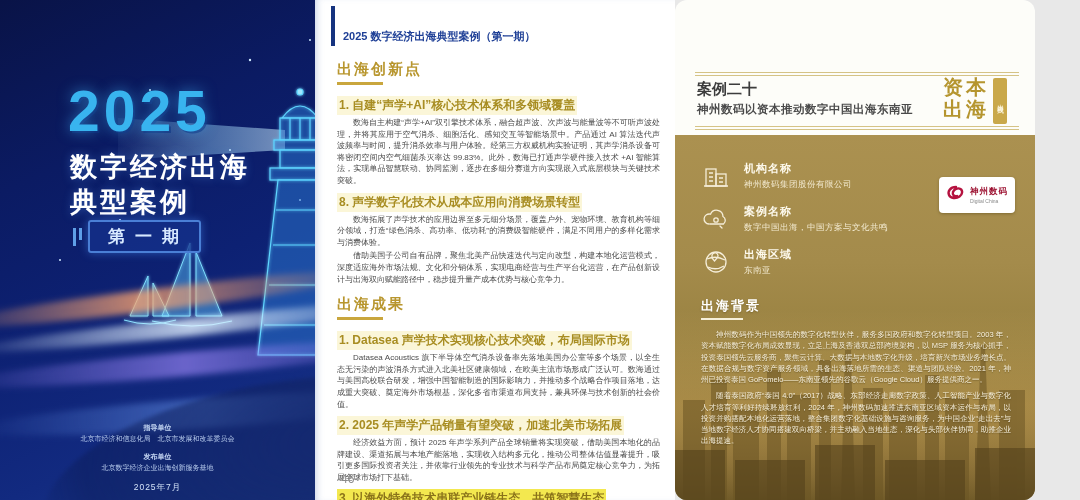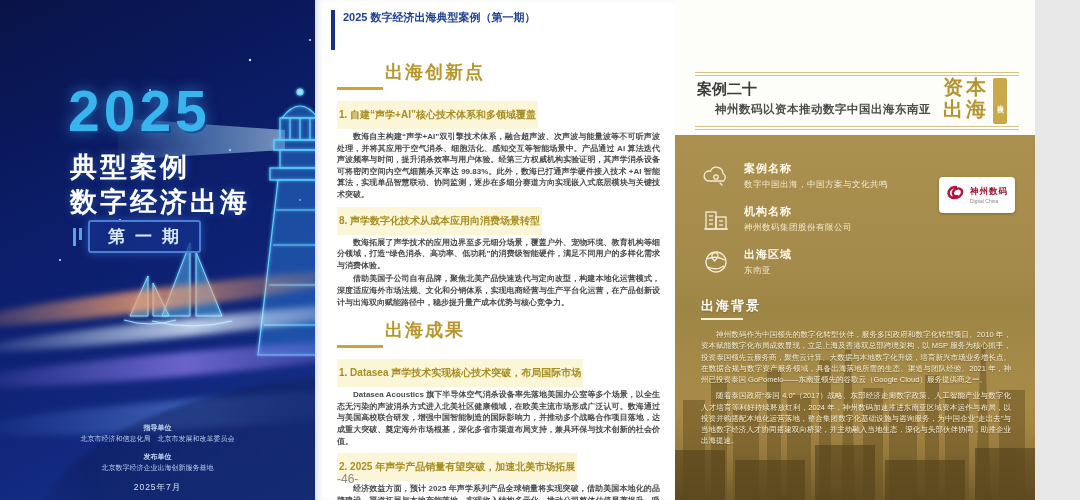--- a/index.html
+++ b/index.html
@@ -38,41 +38,41 @@
           transform:rotate(-8deg); filter:blur(2px); }
   .cover-footer { position:absolute; left:0; right:0; top:424px; text-align:center;
                   color:#c6d8f4; font-size:7px; line-height:1.2; }
   .cover-footer .lbl { font-weight:bold; margin-bottom:3px; }
   .cover-footer .row { margin-bottom:9px; color:#b9cdee; }
   .cover-footer .date { margin-top:8px; font-size:8.5px; letter-spacing:1px; color:#d3e2f8;text-align:center; }
 
   
   .inner { position:relative; width:360px; height:500px; background:#ffffff;
            box-shadow:inset 6px 0 8px -6px rgba(40,80,160,.35); }
-  .inner-header { display:flex; align-items:flex-start; padding:10px 0 0 16px; height:46px; }
+  .inner-header { display:flex; align-items:flex-end; padding:10px 0 0 16px; height:46px; }
   .inner-header .bar { width:4px; height:40px; background:#16337f; margin-right:8px; }
   .inner-header .txt { font-size:11px; font-weight:bold; color:#1e3f96; padding-bottom:2px; }
   .inner-body { padding:14px 15px 0 22px; }
-  .sec-title { font-size:18px; font-weight:bold; color:#b8962e; letter-spacing:2px;margin-left:48px; }
+  .sec-title { font-size:15px; font-weight:bold; color:#b8962e; letter-spacing:2px; }
   .sec-rule { width:46px; height:3px; background:#c9a63d; margin:3px 0 7px; }
-  .sub { display:inline-block; font-size:10px; font-weight:bold; color:#a88d22;
-         background:#fbf6d8; margin:4px 0 2px; padding:7px 2px; }
+  .sub { display:inline-block; font-size:12px; font-weight:bold; color:#a88d22;
+         background:#fbf6d8; margin:4px 0 2px; padding:1px 2px; }
   .sub.hl { background:#f3e84f; color:#8a731a; }
   .para { font-size:8px; color:#4b4b4b; line-height:1.45; text-align:justify;
-          text-indent:2em; margin-bottom:2px;font-weight:bold; }
+          text-indent:2em; margin-bottom:2px; }
   .sec2 { margin-top:10px; }
   .pageno { position:absolute; left:22px; bottom:14px; font-size:12px; color:#8a8a8a; }
 
   
-  .case { position:relative; width:360px; height:500px; background:#fdfdf9; overflow:hidden; }
+  .case { position:relative; width:360px; height:500px; background:#fdfdf9; overflow:hidden;border-radius:12px; }
   .dline { position:absolute; left:20px; right:16px; height:4px;
            border-top:1px solid #d5c386; border-bottom:1px solid #d5c386; }
   .dline.t { top:72px; } .dline.b { top:126px; }
   .case-label { position:absolute; left:22px; top:80px; font-size:15px; font-weight:bold; color:#3c3c3c; }
-  .case-title { position:absolute; left:40px; top:102px; font-size:11.5px; font-weight:bold; color:#4a4a4a; letter-spacing:.5px; }
+  .case-title { position:absolute; left:22px; top:102px; font-size:11.5px; font-weight:bold; color:#4a4a4a; letter-spacing:.5px; }
   .mode-big { position:absolute; right:46px; top:76px; text-align:left; font-size:20px;
               font-weight:bold; color:#b5952f; line-height:1.12; letter-spacing:3px; }
   .mode-tag { position:absolute; right:28px; top:78px; width:14px; height:46px; background:#c9a84a;
               color:#fdf8e4; writing-mode:vertical-rl; font-size:6.5px; letter-spacing:1px;
               display:flex; align-items:center; justify-content:center; border-radius:2px; }
   .gold { position:absolute; left:0; right:0; top:135px; bottom:0; overflow:hidden;
           background:linear-gradient(180deg,#ab9150 0%,#a48b4b 35%,#97803f 60%,#8a7538 80%,#7a6531 100%); }
   .gold .sky { position:absolute; left:0; bottom:0; width:360px; height:190px; }
   .gold-content { position:relative; padding:26px 24px 0 26px; }
   .info-row { display:flex; gap:13px; margin-bottom:13px; align-items:flex-start; }
@@ -148,22 +148,22 @@
         <polygon points="196,252 196,316 222,316"></polygon>
         <path d="M152 321 Q192 331 232 321" fill="none"></path>
         <polygon points="148,276 130,316 148,316"></polygon>
         <polygon points="153,283 153,316 169,316"></polygon>
         <path d="M124 320 Q150 328 176 320" fill="none"></path>
       </g>
     </svg>
 
     <div class="cover-year">2025</div>
     <div class="cover-title">
+      <div>数字经济出海</div>
       <div>典型案例</div>
-      <div>数字经济出海</div>
     </div>
     <div class="issue-badge">
       <span class="issue-bars">
           <i></i>
           <i></i>
         </span>
       <span class="issue-box">第一期</span>
     </div>
 
     <div class="streak s1"></div>
@@ -264,66 +264,66 @@
         </svg>
         <div class="logo-txt">
           <div class="cn">神州数码</div>
           <div class="en">Digital China</div>
         </div>
       </div>
 
       <div class="gold-content">
         <div class="info-row">
           <svg class="info-icon" width="30" height="30" viewBox="0 0 30 30">
-            <g fill="none" stroke="#f5edd8" stroke-width="1.3" stroke-linecap="round">
-              <path d="M8 20 a5 5 0 1 1 1.5 -9.8 A6.5 6.5 0 0 1 22 12.5 a4.5 4.5 0 0 1 0.5 7.5 H9"></path>
-              <circle cx="15" cy="16" r="2.2"></circle>
-                <line x1="19" y1="22" x2="21" y2="24"></line>
-            </g>
-          </svg>
-          <div>
-            <div class="info-label">案例名称</div>
-            <div class="info-value">数字中国出海，中国方案与文化共鸣</div>
-          </div>
-        </div>
-
-        <div class="info-row">
-          <svg class="info-icon" width="30" height="30" viewBox="0 0 30 30">
             <g fill="none" stroke="#f5edd8" stroke-width="1.3">
               <rect x="5" y="8" width="10" height="17"></rect>
                 <rect x="15" y="13" width="10" height="12"></rect>
               <line x1="8" y1="12" x2="12" y2="12"></line>
                 <line x1="8" y1="16" x2="12" y2="16"></line>
                 <line x1="8" y1="20" x2="12" y2="20"></line>
               <line x1="18" y1="17" x2="22" y2="17"></line>
                 <line x1="18" y1="21" x2="22" y2="21"></line>
               <line x1="3" y1="25" x2="27" y2="25"></line>
             </g>
           </svg>
           <div>
             <div class="info-label">机构名称</div>
             <div class="info-value">神州数码集团股份有限公司</div>
           </div>
         </div>
 
         <div class="info-row">
           <svg class="info-icon" width="30" height="30" viewBox="0 0 30 30">
+            <g fill="none" stroke="#f5edd8" stroke-width="1.3" stroke-linecap="round">
+              <path d="M8 20 a5 5 0 1 1 1.5 -9.8 A6.5 6.5 0 0 1 22 12.5 a4.5 4.5 0 0 1 0.5 7.5 H9"></path>
+              <circle cx="15" cy="16" r="2.2"></circle>
+                <line x1="19" y1="22" x2="21" y2="24"></line>
+            </g>
+          </svg>
+          <div>
+            <div class="info-label">案例名称</div>
+            <div class="info-value">数字中国出海，中国方案与文化共鸣</div>
+          </div>
+        </div>
+
+        <div class="info-row">
+          <svg class="info-icon" width="30" height="30" viewBox="0 0 30 30">
             <g fill="none" stroke="#f5edd8" stroke-width="1.3">
               <circle cx="15" cy="15" r="10"></circle>
               <path d="M6 12 Q15 8 24 13 M7 20 Q15 24 23 19"></path>
               <path d="M11 9 a3 3 0 1 1 5 2 l-2.5 3 l-2.5 -3 z"></path>
             </g>
           </svg>
           <div>
             <div class="info-label">出海区域</div>
             <div class="info-value">东南亚</div>
           </div>
         </div>
 
         <div class="bg-title">出海背景</div>
         <div class="bg-rule"></div>
-        <p class="bg-para">神州数码作为中国领先的数字化转型伙伴，服务多国政府和数字化转型项目。2010 年，资本赋能数字化布局成效显现，立足上海及香港双总部跨境架构，以 MSP 服务为核心抓手，投资泰国领先云服务商，聚焦云计算、大数据与本地数字化升级，培育新兴市场业务增长点。在数据合规与数字资产服务领域，具备出海落地所需的生态、渠道与团队经验。2021 年，神州已投资泰国 GoPomelo——东南亚领先的谷歌云（Google Cloud）服务提供商之一。</p>
+        <p class="bg-para">神州数码作为中国领先的数字化转型伙伴，服务多国政府和数字化转型项目。2003 年，资本赋能数字化布局成效显现，立足上海及香港双总部跨境架构，以 MSP 服务为核心抓手，投资泰国领先云服务商，聚焦云计算、大数据与本地数字化升级，培育新兴市场业务增长点。在数据合规与数字资产服务领域，具备出海落地所需的生态、渠道与团队经验。2021 年，神州已投资泰国 GoPomelo——东南亚领先的谷歌云（Google Cloud）服务提供商之一。</p>
         <p class="bg-para">随着泰国政府“泰国 4.0”（2017）战略、东部经济走廊数字政策、人工智能产业与数字化人才培育等利好持续释放红利，2024 年，神州数码加速推进东南亚区域资本运作与布局，以投资并购搭配本地化运营落地，整合集团数字化基础设施与咨询服务，为中国企业“走出去”与当地数字经济人才协同搭建双向桥梁，并主动融入当地生态，深化与头部伙伴协同，助推企业出海提速。</p>
       </div>
     </div>
   </section>
 
 </div>
 
 </body></html>

